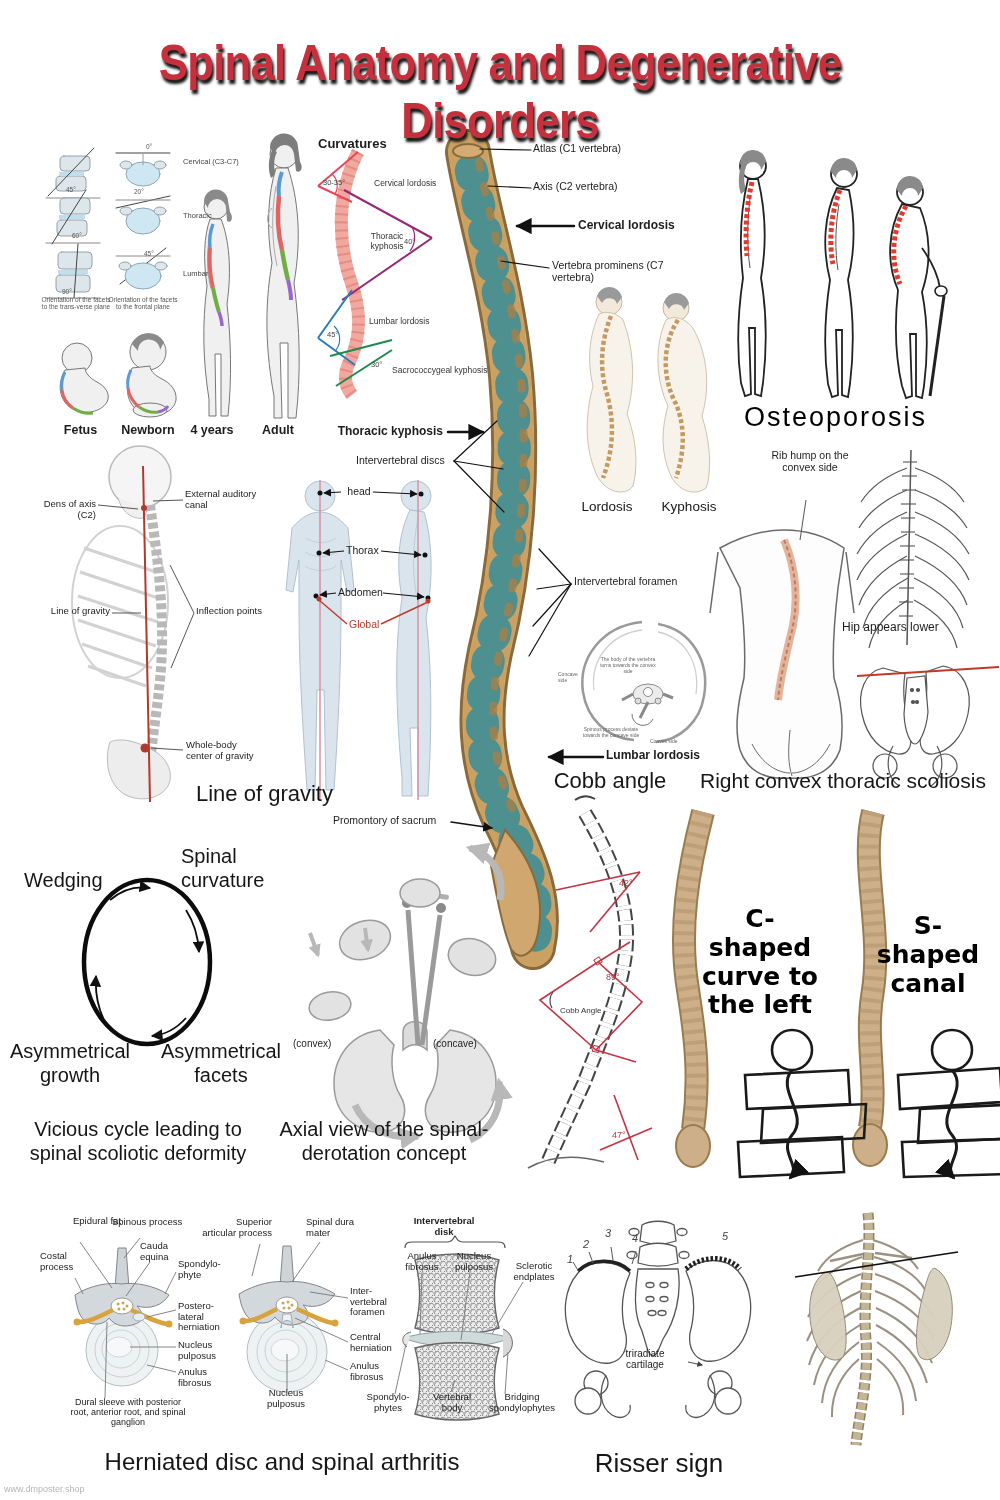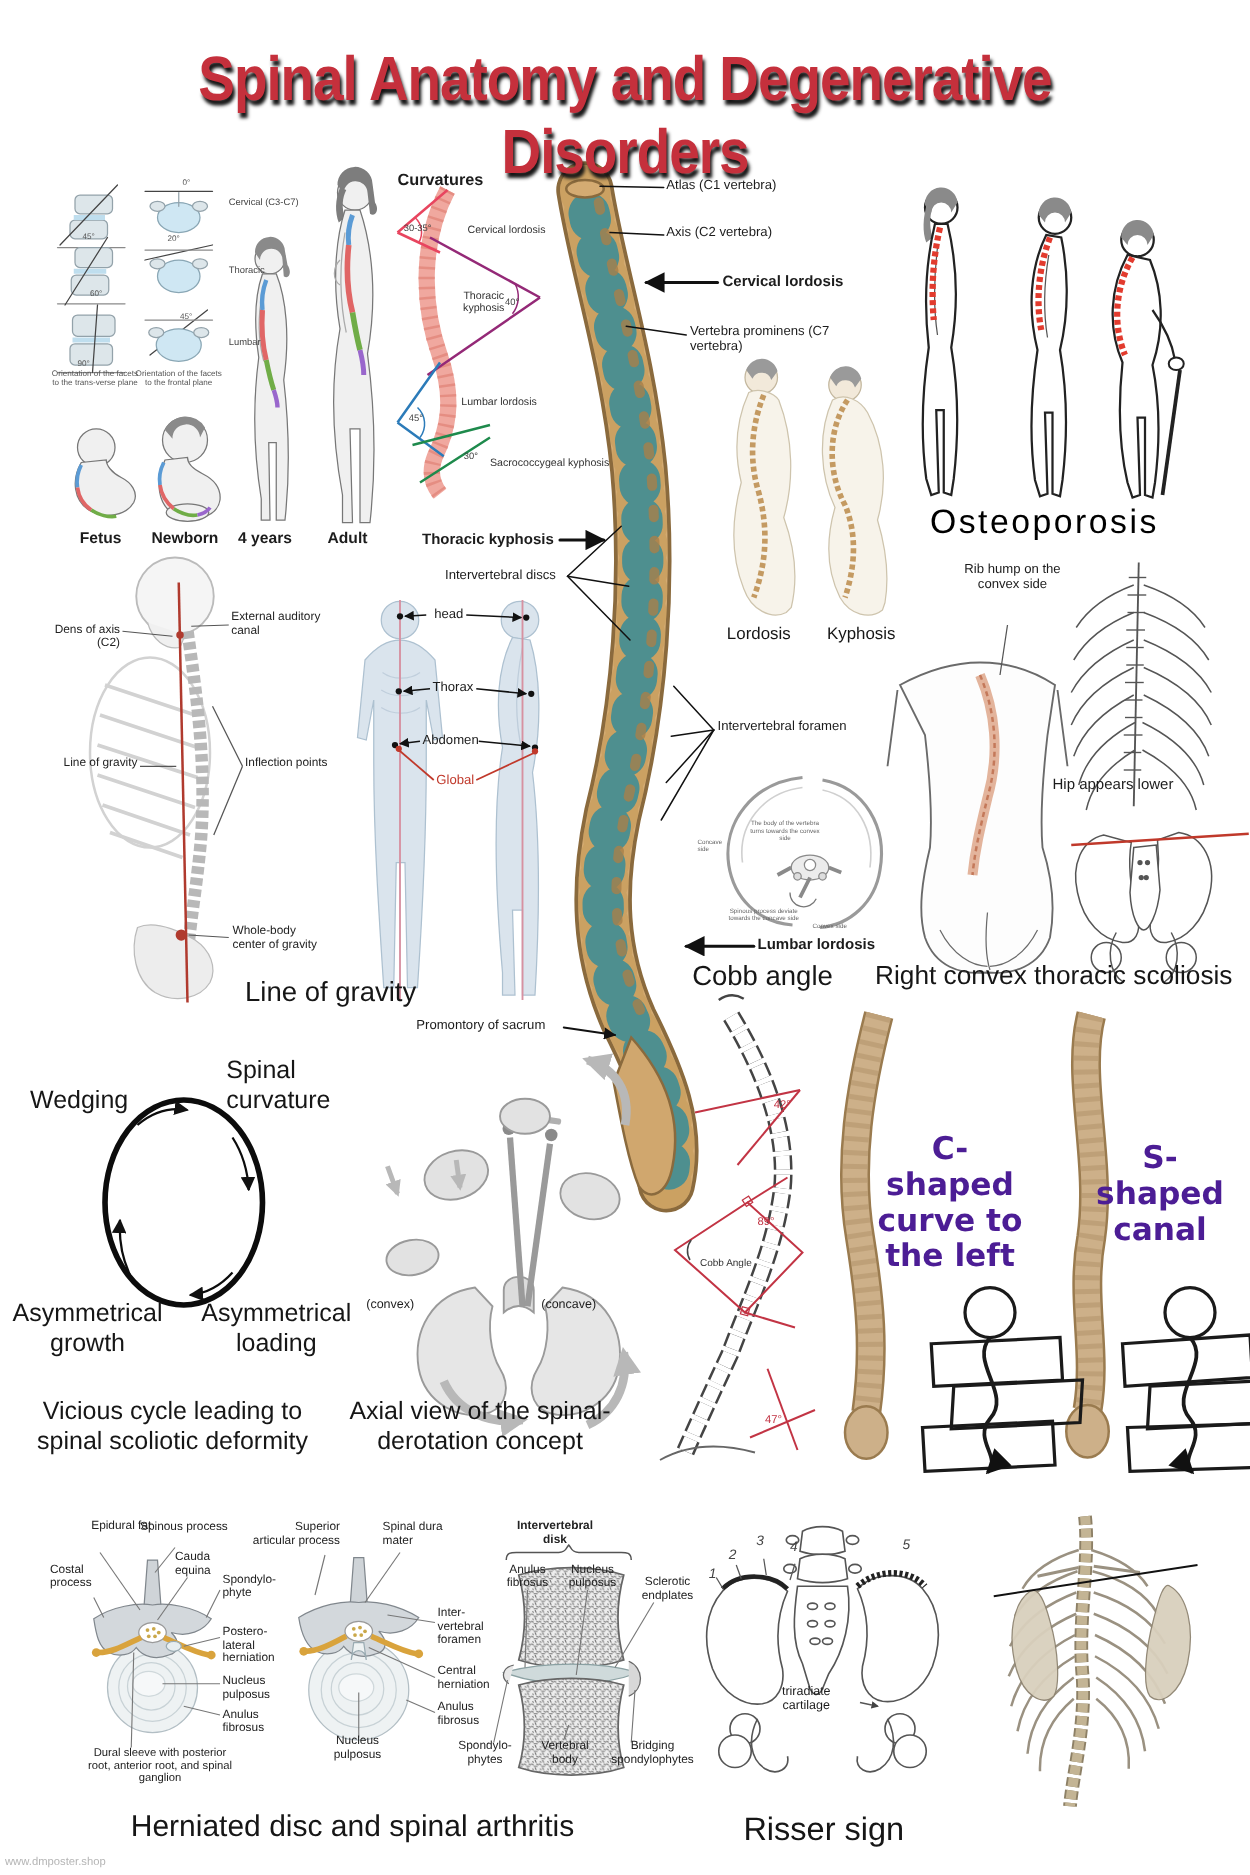--- a/index.html
+++ b/index.html
@@ -10,21 +10,21 @@
   .lbl.sm{font-size:6.5px;color:#555}
   .lbl.s75{font-size:7.5px;color:#444}
   .lbl.s85{font-size:8.5px;color:#333}
   .lbl.s95{font-size:9.5px;color:#222}
   .lbl.tiny{font-size:5px;color:#666;line-height:1.2}
   .lbl.b{font-weight:bold}
   .lbl.c{text-align:center}
   .lbl.r{text-align:right}
   .red{color:#c0392b}
   .cap{position:absolute;color:#161616;text-align:center;line-height:1.18}
-  .comic{position:absolute;font-family:"DejaVu Sans",sans-serif;font-weight:bold;color:#4c1d95;text-align:center;line-height:1.15}
+  .comic{position:absolute;font-family:"DejaVu Sans",sans-serif;font-weight:bold;color:#000000;text-align:center;line-height:1.15}
   .wm{position:absolute;font-size:9px;color:#b5b5b5}
 </style>
 </head>
 <body>
 
 <div class="poster">
 
 <svg class="art" width="1000" height="1500" viewBox="0 0 1000 1500">
 <defs>
   <marker id="ah" viewBox="0 0 10 10" refX="9" refY="5" markerWidth="6.5" markerHeight="6.5" orient="auto-start-reverse">
@@ -597,21 +597,21 @@
 <div class="cap" style="left:693px;top:769px;width:300px;font-size:21px">Right convex thoracic scoliosis</div>
 <div class="cap" style="left:551px;top:768px;width:118px;font-size:22px">Cobb angle</div>
 <div class="lbl tiny" style="left:558px;top:671px;width:30px">Concave side</div>
 <div class="lbl tiny c" style="left:596px;top:656px;width:64px">The body of the vertebra turns towards the convex side</div>
 <div class="lbl tiny c" style="left:582px;top:726px;width:58px">Spinous process deviate towards the concave side</div>
 <div class="lbl tiny" style="left:650px;top:738px;width:30px">Convex side</div>
 
 <div class="cap" style="left:24px;top:869px;width:95px;font-size:20px;text-align:left">Wedging</div>
 <div class="cap" style="left:181px;top:845px;width:92px;font-size:20px;text-align:left">Spinal curvature</div>
 <div class="cap" style="left:10px;top:1040px;width:120px;font-size:20px">Asymmetrical growth</div>
-<div class="cap" style="left:160px;top:1040px;width:122px;font-size:20px">Asymmetrical loading</div>
+<div class="cap" style="left:160px;top:1040px;width:122px;font-size:20px">Asymmetrical facets</div>
 <div class="cap" style="left:14px;top:1118px;width:248px;font-size:20px">Vicious cycle leading to spinal scoliotic deformity</div>
 
 <div class="lbl" style="left:293px;top:1038px;font-size:10px">(convex)</div>
 <div class="lbl" style="left:433px;top:1038px;font-size:10px">(concave)</div>
 <div class="cap" style="left:263px;top:1118px;width:242px;font-size:20px">Axial view of the spinal-derotation concept</div>
 
 <div class="lbl" style="left:619px;top:878px;font-size:9px;color:#c23444">42°</div>
 <div class="lbl" style="left:606px;top:972px;font-size:9px;color:#c23444">89°</div>
 <div class="lbl" style="left:560px;top:1006px;font-size:8px;color:#333">Cobb Angle</div>
 <div class="lbl" style="left:612px;top:1130px;font-size:9px;color:#c23444">47°</div>

